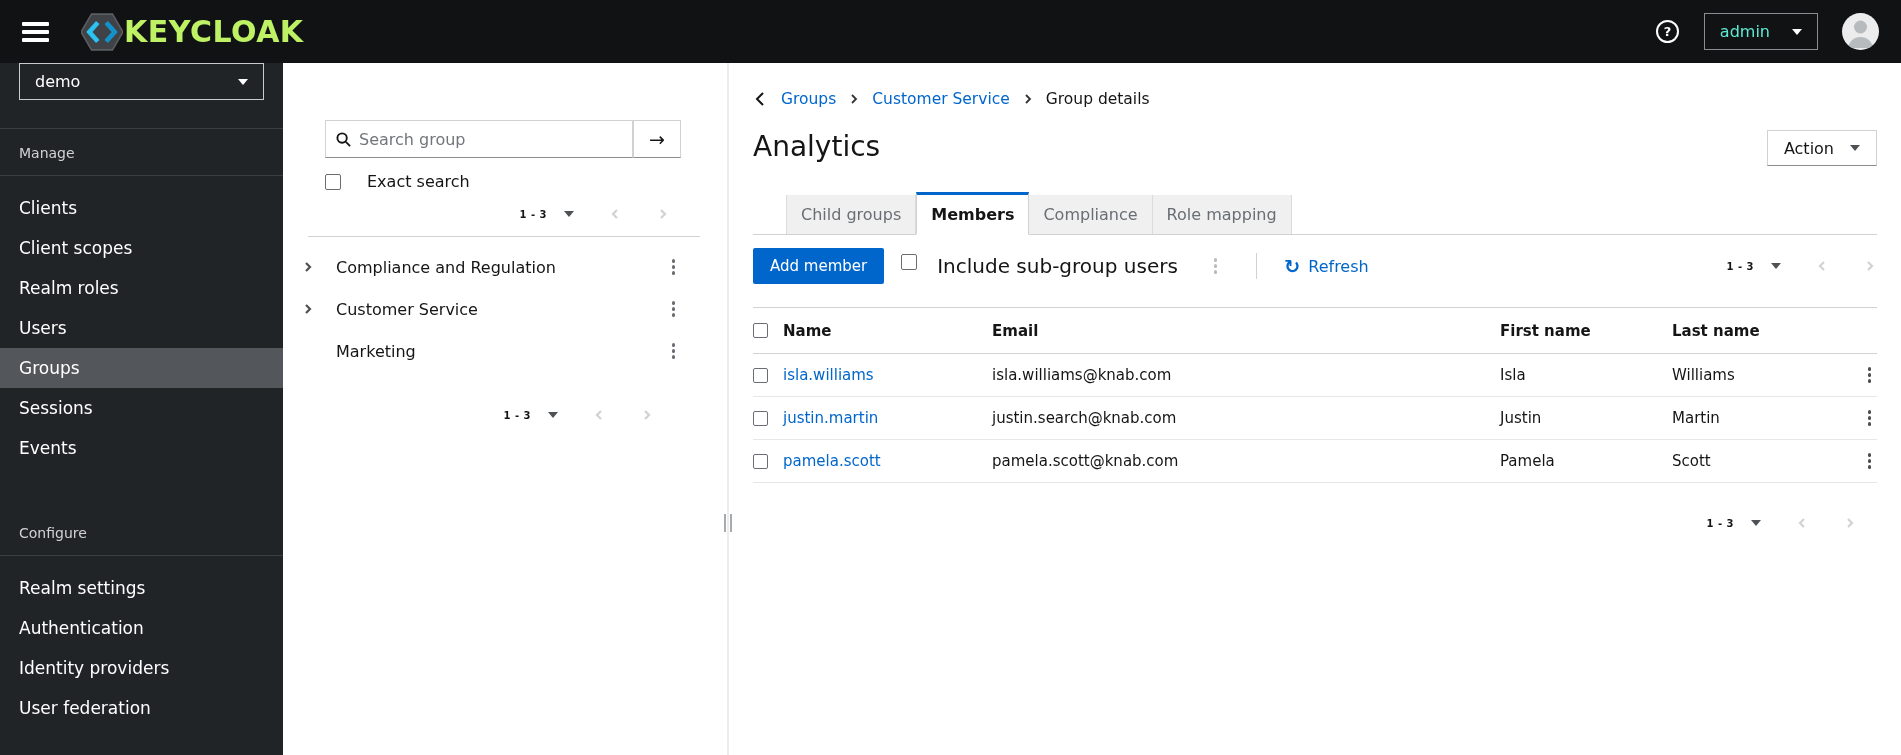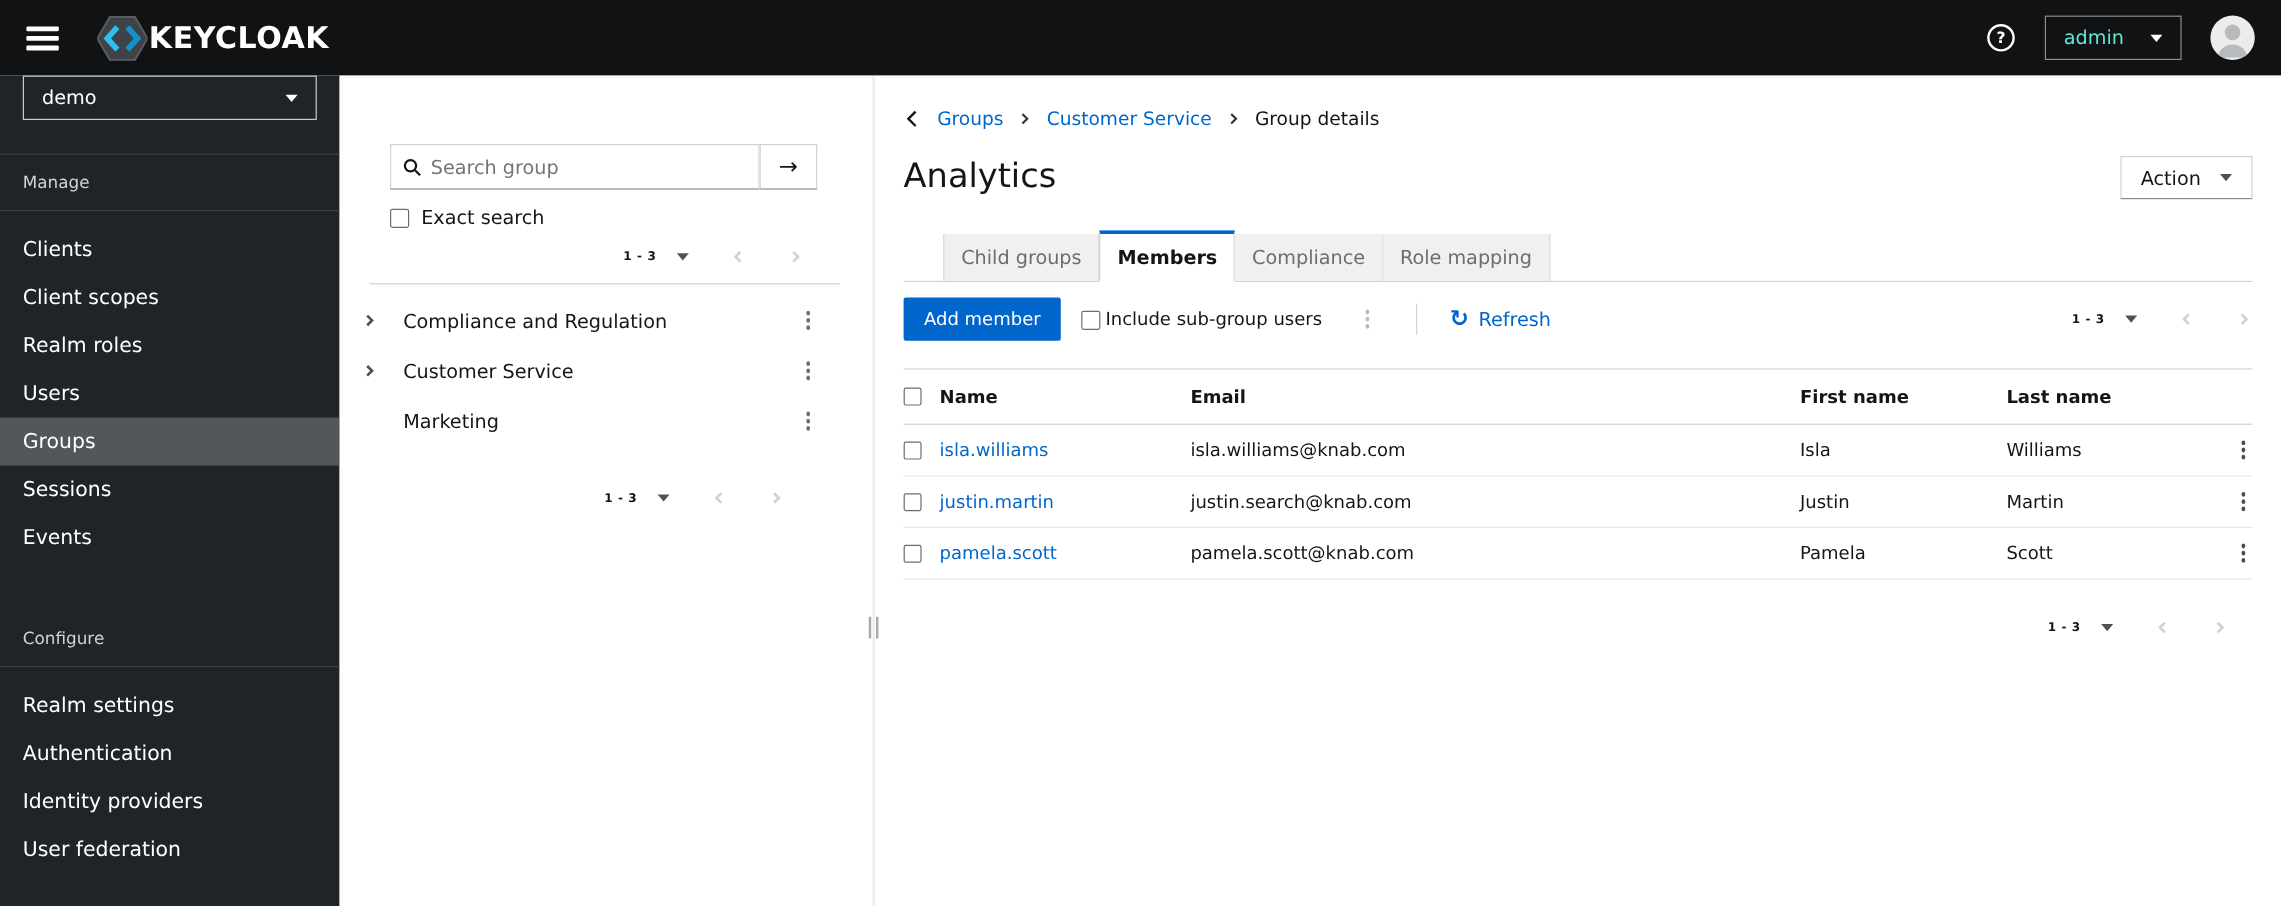--- a/index.html
+++ b/index.html
@@ -4,21 +4,21 @@
 <style>
   * { margin:0; padding:0; box-sizing:border-box; }
   html,body { width:1901px; height:755px; overflow:hidden; }
   body { font-family:"DejaVu Sans","Liberation Sans",sans-serif; color:#151515; background:#fff; font-size:16px; }
 
   
   .masthead { height:63px; background:#101214; display:flex; align-items:center; padding:0 22px; }
   .hamburger { width:27px; height:20px; display:flex; flex-direction:column; justify-content:space-between; cursor:pointer; }
   .hamburger span { height:4px; background:#fff; border-radius:1px; }
   .brand { display:flex; align-items:center; gap:1px; margin-left:32px; }
-  .brand-text { font-size:25px; font-weight:bold; color:#ffffff; letter-spacing:.5px; }
+  .brand-text { font-size:30px; font-weight:bold; color:#bef264; letter-spacing:.5px; }
   .masthead-right { margin-left:auto; display:flex; align-items:center; gap:24px; }
   .user-select { height:37px; border:1px solid #8a8d90; display:flex; align-items:center; gap:22px; padding:0 15px; color:#5eead4; font-size:16px; cursor:pointer; }
   .caret { width:0; height:0; border-left:5px solid transparent; border-right:5px solid transparent; border-top:6px solid currentColor; display:inline-block; }
   .caret.dark { border-top-color:#4f5255; }
   .avatar { width:37px; height:37px; border-radius:50%; background:#ececec; overflow:hidden; }
 
   
   .layout { display:flex; height:692px; }
 
   
@@ -33,21 +33,21 @@
   .nav-item.active { background:#53565a; }
   .configure-gap { margin-top:41px; }
 
   
   .tree-panel { width:444px; flex-shrink:0; background:#fff; padding-top:57px; }
   .search-row { display:flex; margin:0 46px 0 42px; height:38px; }
   .search-input-wrap { flex:1; display:flex; align-items:center; border:1px solid #d2d2d2; border-bottom-color:#8a8d90; padding:0 10px; gap:8px; background:#fff; }
   .search-input-wrap input { border:none; outline:none; flex:1; font-size:16px; font-family:inherit; color:#151515; min-width:0; }
   .search-input-wrap input::placeholder { color:#72767b; }
   .search-btn { width:48px; border:1px solid #d2d2d2; border-bottom-color:#8a8d90; border-left:1px solid #d2d2d2; background:#fff; font-size:19px; color:#151515; cursor:pointer; display:flex; align-items:center; justify-content:center; font-family:inherit; }
-  .exact-row { display:flex; align-items:center; gap:10px; margin:14px 0 0 42px; }
+  .exact-row { display:flex; align-items:center; gap:26px; margin:14px 0 0 42px; }
   .checkbox { width:16px; height:16px; border:1.5px solid #6a6e73; border-radius:2px; background:#fff; flex-shrink:0; cursor:pointer; }
   .pagination { display:flex; align-items:center; }
   .pag-range { font-size:10px; font-weight:bold; letter-spacing:.5px; }
   .pagination .caret { margin-left:17px; }
   .pag-chev { margin-left:34px; cursor:pointer; display:flex; }
   .tree-pag-top { margin:16px 57px 0 0; justify-content:flex-end; }
   .tree-divider { border-top:1px solid #d2d2d2; margin:15px 27px 0 25px; }
   .tree-list { margin-top:9px; }
   .tree-row { height:42px; display:flex; align-items:center; padding:0 46px 0 18px; cursor:pointer; }
   .tree-chev { width:14px; display:flex; flex-shrink:0; }
@@ -73,21 +73,21 @@
   .page-title { font-size:28px; font-weight:400; color:#151515; }
   .action-btn { height:36px; padding:0 16px; background:#fff; border:1px solid #d2d2d2; border-bottom-color:#8a8d90; display:flex; align-items:center; gap:16px; font-size:16px; color:#151515; cursor:pointer; font-family:inherit; }
 
   .tabbar { display:flex; align-items:flex-end; border-bottom:1px solid #d2d2d2; padding-left:33px; margin-top:22px; }
   .tab { height:39px; padding:0 14px; display:flex; align-items:center; font-size:16px; color:#6a6e73; background:#f0f0f0; border-right:1px solid #dbdbdb; cursor:pointer; }
   .tab:first-child { border-left:1px solid #dbdbdb; }
   .tab.active { height:43px; margin-bottom:-1px; background:#fff; color:#151515; font-weight:600; border-top:3px solid #0066cc; border-left:1px solid #d2d2d2; border-right:1px solid #d2d2d2; border-bottom:1px solid #fff; }
 
   .toolbar { display:flex; align-items:center; margin-top:13px; height:36px; }
   .btn-primary { height:36px; padding:0 17px; background:#0066cc; color:#fff; border:none; border-radius:2px; font-size:15px; font-family:inherit; cursor:pointer; }
-  .tb-check { display:flex; align-items:flex-end; gap:4px; margin-left:17px; font-size:15px; }
+  .tb-check { display:flex; align-items:flex-start; gap:20px; margin-left:17px; font-size:20px; }
   .toolbar .kebab { margin-left:30px; }
   .tb-divider { width:1px; height:26px; background:#d2d2d2; margin-left:33px; }
   .refresh { display:flex; align-items:center; gap:8px; margin-left:27px; color:#0066cc; cursor:pointer; }
   .refresh-glyph { font-size:19px; font-weight:bold; line-height:1; }
   .refresh-label { font-size:16px; }
   .toolbar .pagination { margin-left:auto; }
 
   .members-table { margin-top:23px; border-top:1px solid #d2d2d2; }
   .thead, .trow { display:grid; grid-template-columns:30px 209px 508px 172px 1fr 44px; align-items:center; }
   .thead { height:46px; border-bottom:1px solid #d2d2d2; font-weight:bold; font-size:15px; }

